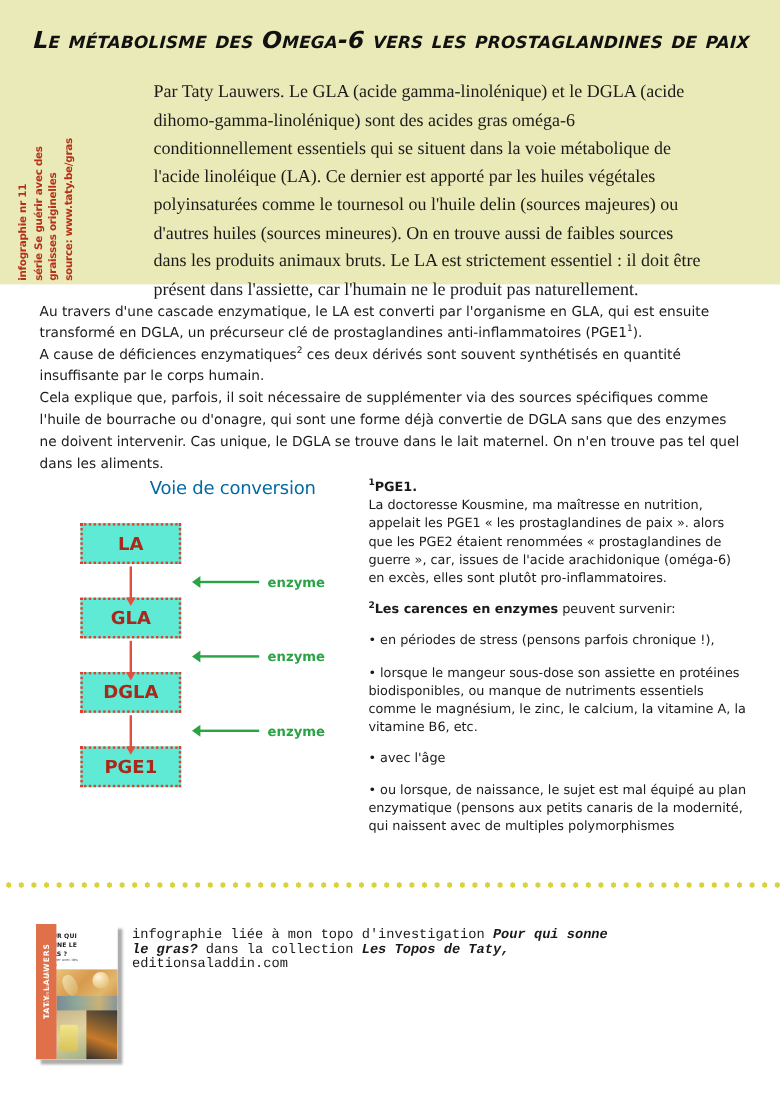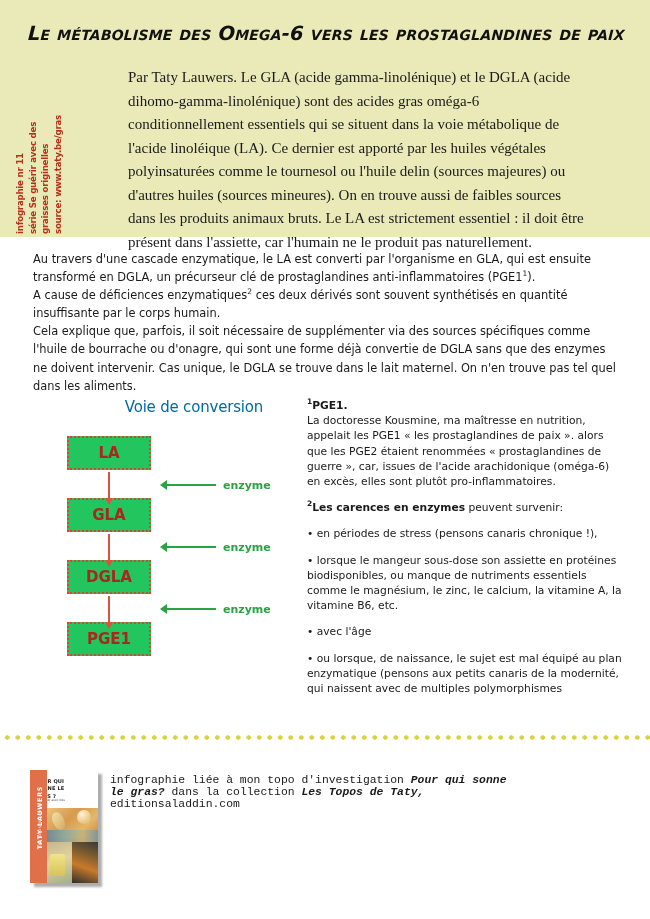--- a/index.html
+++ b/index.html
@@ -112,21 +112,21 @@
     height: 30px;
     border: 2.5px dotted #e0402e;
     display: flex;
     align-items: center;
     justify-content: center;
     font-family: "DejaVu Sans", sans-serif;
     font-weight: bold;
     font-size: 15px;
     color: #a8281c;
     box-sizing: content-box;
-    background: #22c55e;
+    background: #5eead4;
   }
   .node-0 { top: 38px; }
   .node-1 { top: 100px; }
   .node-2 { top: 162px; }
   .node-3 { top: 224px; }
 
   .downarrow {
     position: absolute;
     left: 75px;
     width: 2px;
@@ -386,21 +386,21 @@
     <span class="enzyme-label">enzyme</span>
   </div>
 </div>
 
 <div class="notes">
   <p class="tight"><sup>1</sup><b>PGE1.</b></p>
   <p>La doctoresse Kousmine, ma maîtresse en nutrition, appelait les PGE1 « les prostaglandines de paix ».  alors que les PGE2 étaient renommées « prostaglandines de guerre », car, issues de l'acide arachidonique (oméga-6) en excès, elles sont plutôt pro-inflammatoires.</p>
 
   <p><sup>2</sup><b>Les carences en enzymes</b><span> peuvent survenir:</span></p>
 
-  <p>• en périodes de stress (pensons canaris chronique !),</p>
+  <p>• en périodes de stress (pensons parfois chronique !),</p>
   <p>• lorsque le mangeur sous-dose son assiette en protéines biodisponibles, ou manque de nutriments essentiels comme le magnésium, le zinc, le calcium, la vitamine A, la vitamine B6, etc.</p>
   <p>• avec l'âge</p>
   <p>• ou lorsque, de naissance, le sujet est mal équipé au plan enzymatique (pensons aux petits canaris de la modernité, qui naissent avec de multiples polymorphismes</p>
 </div>
 
 <div class="divider"></div>
 
 <div class="footer">
   <div class="bookshadow"></div>
   <div class="book">

